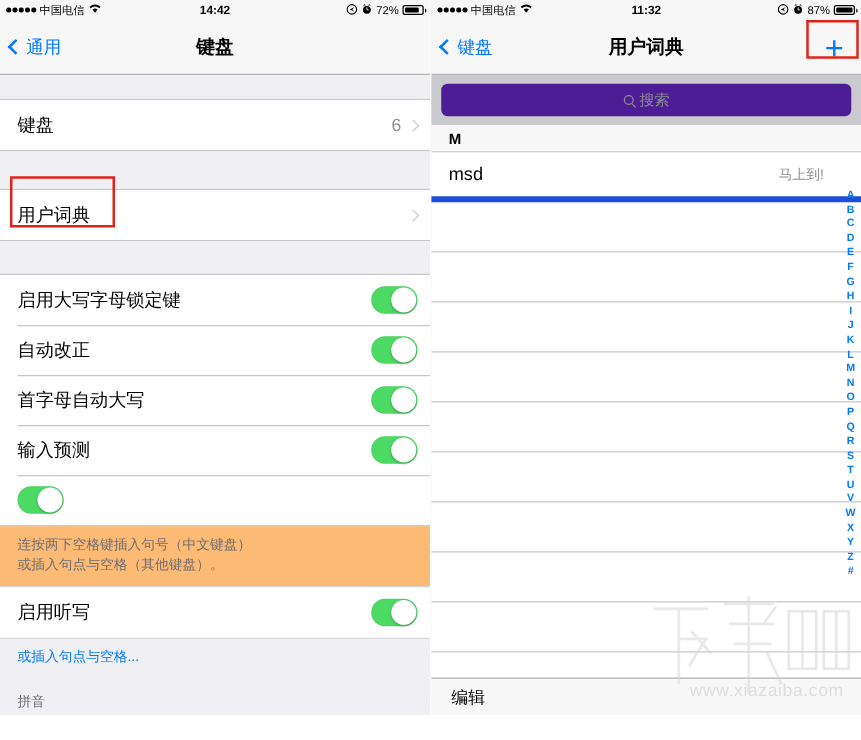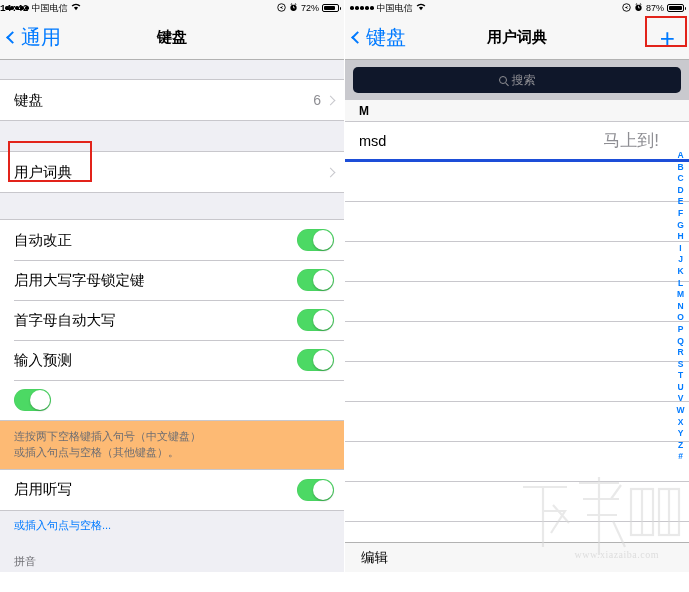--- a/index.html
+++ b/index.html
@@ -21,22 +21,22 @@
     display:flex; align-items:center;
     font-size:9px; color:#000; position:relative;
     padding:0 5px;
   }
   .sb-left { display:flex; align-items:center; gap:3px; }
   .dots { display:flex; gap:1.5px; align-items:center; }
   .dot { width:3.5px; height:3.5px; border-radius:50%; background:#000; }
   .carrier { font-size:9px; letter-spacing:0; }
   .wifi { display:inline-block; }
   .sb-center {
-    position:absolute; left:0; right:0; text-align:left;
-    font-size:9.5px; font-weight:bold; letter-spacing:0;font-family:Liberation Mono, monospace;
+    position:absolute; left:0; right:0; text-align:center;
+    font-size:9.5px; font-weight:bold; letter-spacing:0;
   }
   .sb-right {
     margin-left:auto; display:flex; align-items:center; gap:3px;
     position:relative; z-index:2;
   }
   .batt-pct { font-size:9px; }
   .batt {
     width:17px; height:8px; border:1px solid #000; border-radius:2px;
     position:relative; display:inline-block;
   }
@@ -46,21 +46,21 @@
   }
   .batt-fill { position:absolute; left:1px; top:1px; bottom:1px; background:#000; border-radius:1px; }
 
   
   .navbar {
     height:44px; background:#f7f7f7;
     border-bottom:1px solid #b2b2b2;
     display:flex; align-items:center; position:relative;
     padding:0 8px;
   }
-  .nav-back { display:flex; align-items:center; color:#007aff; font-size:20px; cursor:pointer; gap:1px; }
+  .nav-back { display:flex; align-items:center; color:#007aff; font-size:14px; cursor:pointer; gap:1px; }
   .chev-left { width:9px; height:9px; border-left:2px solid #007aff; border-bottom:2px solid #007aff;
                transform:rotate(45deg); margin-right:3px; }
   .nav-title {
     position:absolute; left:0; right:0; text-align:center;
     font-size:15px; font-weight:bold; color:#000; pointer-events:none;
   }
   .nav-plus {
     margin-left:auto; color:#007aff; font-size:26px; line-height:1;
     font-weight:300; cursor:pointer; padding:0 6px; position:relative; z-index:3;
   }
@@ -101,43 +101,43 @@
   .sec-header {
     padding:14px 14px 5px 14px; font-size:11px; color:#6d6d72; background:#efeff4;
   }
 
   
   .redbox { position:absolute; border:2px solid #e2231a; pointer-events:none; z-index:5; }
 
   
   .searchwrap { background:#c9c9ce; padding:7px 8px; }
   .searchbar {
-    height:26px; background:#0f172a; border-radius:5px;
+    height:26px; background:#4c1d95; border-radius:5px;
     display:flex; align-items:center; justify-content:center; gap:5px;
     font-size:12px; color:#8e8e93; cursor:text;
   }
   .mag {
     width:8px; height:8px; border:1.4px solid #8e8e93; border-radius:50%;
     position:relative; display:inline-block;
   }
   .mag::after {
     content:""; position:absolute; right:-3px; bottom:-2px; width:4px; height:1.4px;
     background:#8e8e93; transform:rotate(45deg);
   }
   .index-header {
     height:22px; background:#f7f7f7; border-bottom:1px solid #c8c7cc;
     display:flex; align-items:center; padding:0 14px;
     font-size:12px; font-weight:bold; color:#000;
   }
   .dict-row {
     height:40px; background:#fff; display:flex; align-items:center;
-    padding:0 30px 0 14px; border-bottom:3px solid #1d4ed8;
+    padding:0 30px 0 14px; border-bottom:5px solid #1d4ed8;
   }
   .dict-term { font-size:14.5px; color:#000; flex:1; }
-  .dict-short { font-size:17px; color:#8e8e93; }
+  .dict-short { font-size:11px; color:#8e8e93; }
   .empty-rows { background:#fff; }
   .empty-row { height:40px; border-bottom:1px solid #c8c7cc; }
   .alpha-index {
     position:absolute; right:2px; top:150px; width:13px;
     display:flex; flex-direction:column; align-items:center;
     font-size:8.5px; color:#007aff; font-weight:bold; line-height:11.6px;
     cursor:pointer; z-index:4;
   }
   .toolbar {
     position:absolute; left:0; right:0; bottom:0; height:30px;
@@ -145,22 +145,22 @@
     display:flex; align-items:center; padding:0 16px; z-index:4;
   }
   .toolbar-btn { color:#000000; font-size:13.5px; cursor:pointer; }
 
   
   .watermark {
     position:absolute; right:6px; bottom:8px; width:170px; height:105px;
     z-index:6; pointer-events:none; opacity:.55;
   }
   .wm-text {
-    position:absolute; bottom:4px; right:24px;
-    font-size:10px; color:#c9c9c9; letter-spacing:.5px;font-family:Liberation Serif, serif;
+    position:absolute; bottom:4px; right:8px;
+    font-size:14px; color:#c9c9c9; letter-spacing:.5px;
   }
 </style>
 </head>
 <body>
 
 <div class="screen">
 
   <div class="panel panel-left">
 
     <div class="statusbar">
@@ -226,27 +226,27 @@
         <span class="row-label">用户词典</span>
         <i class="chev-right"></i>
       </div>
     </div>
     <div class="redbox" style="left:8px; top:141px; width:84px; height:41px;"></div>
 
     <div class="gap" style="height:26px"></div>
 
     <div class="group">
       <div class="row">
+        <span class="row-label">启用大写字母锁定键</span>
+        <span class="toggle">
+            <i class="knob"></i>
+          </span>
+      </div>
+      <div class="row">
         <span class="row-label">自动改正</span>
-        <span class="toggle">
-            <i class="knob"></i>
-          </span>
-      </div>
-      <div class="row">
-        <span class="row-label">启用大写字母锁定键</span>
         <span class="toggle">
             <i class="knob"></i>
           </span>
       </div>
       <div class="row">
         <span class="row-label">首字母自动大写</span>
         <span class="toggle">
             <i class="knob"></i>
           </span>
       </div>
@@ -299,20 +299,21 @@
             <i class="dot"></i>
             <i class="dot"></i>
         </span>
         <span class="carrier">中国电信</span>
         <span class="wifi">
           <svg width="10" height="8" viewBox="0 0 10 8">
               <path d="M5 7.2 L7.1 4.6 A3.3 3.3 0 0 0 2.9 4.6 Z M0.6 2.4 A6.4 6.4 0 0 1 9.4 2.4 L8.4 3.5 A5 5 0 0 0 1.6 3.5 Z" fill="#000"></path>
             </svg>
         </span>
       </div>
+      <div class="sb-center">11:32</div>
       <div class="sb-right">
         <span>
           <svg width="9" height="9" viewBox="0 0 10 10">
               <circle cx="5" cy="5" r="4.2" fill="none" stroke="#000" stroke-width="1"></circle>
               <path d="M3 5 L7 3.2 L5.4 5 L7 6.8 Z" fill="#000"></path>
             </svg>
         </span>
         <span>
           <svg width="9" height="9" viewBox="0 0 10 10">
               <circle cx="5" cy="5.4" r="3.5" fill="#000"></circle>

